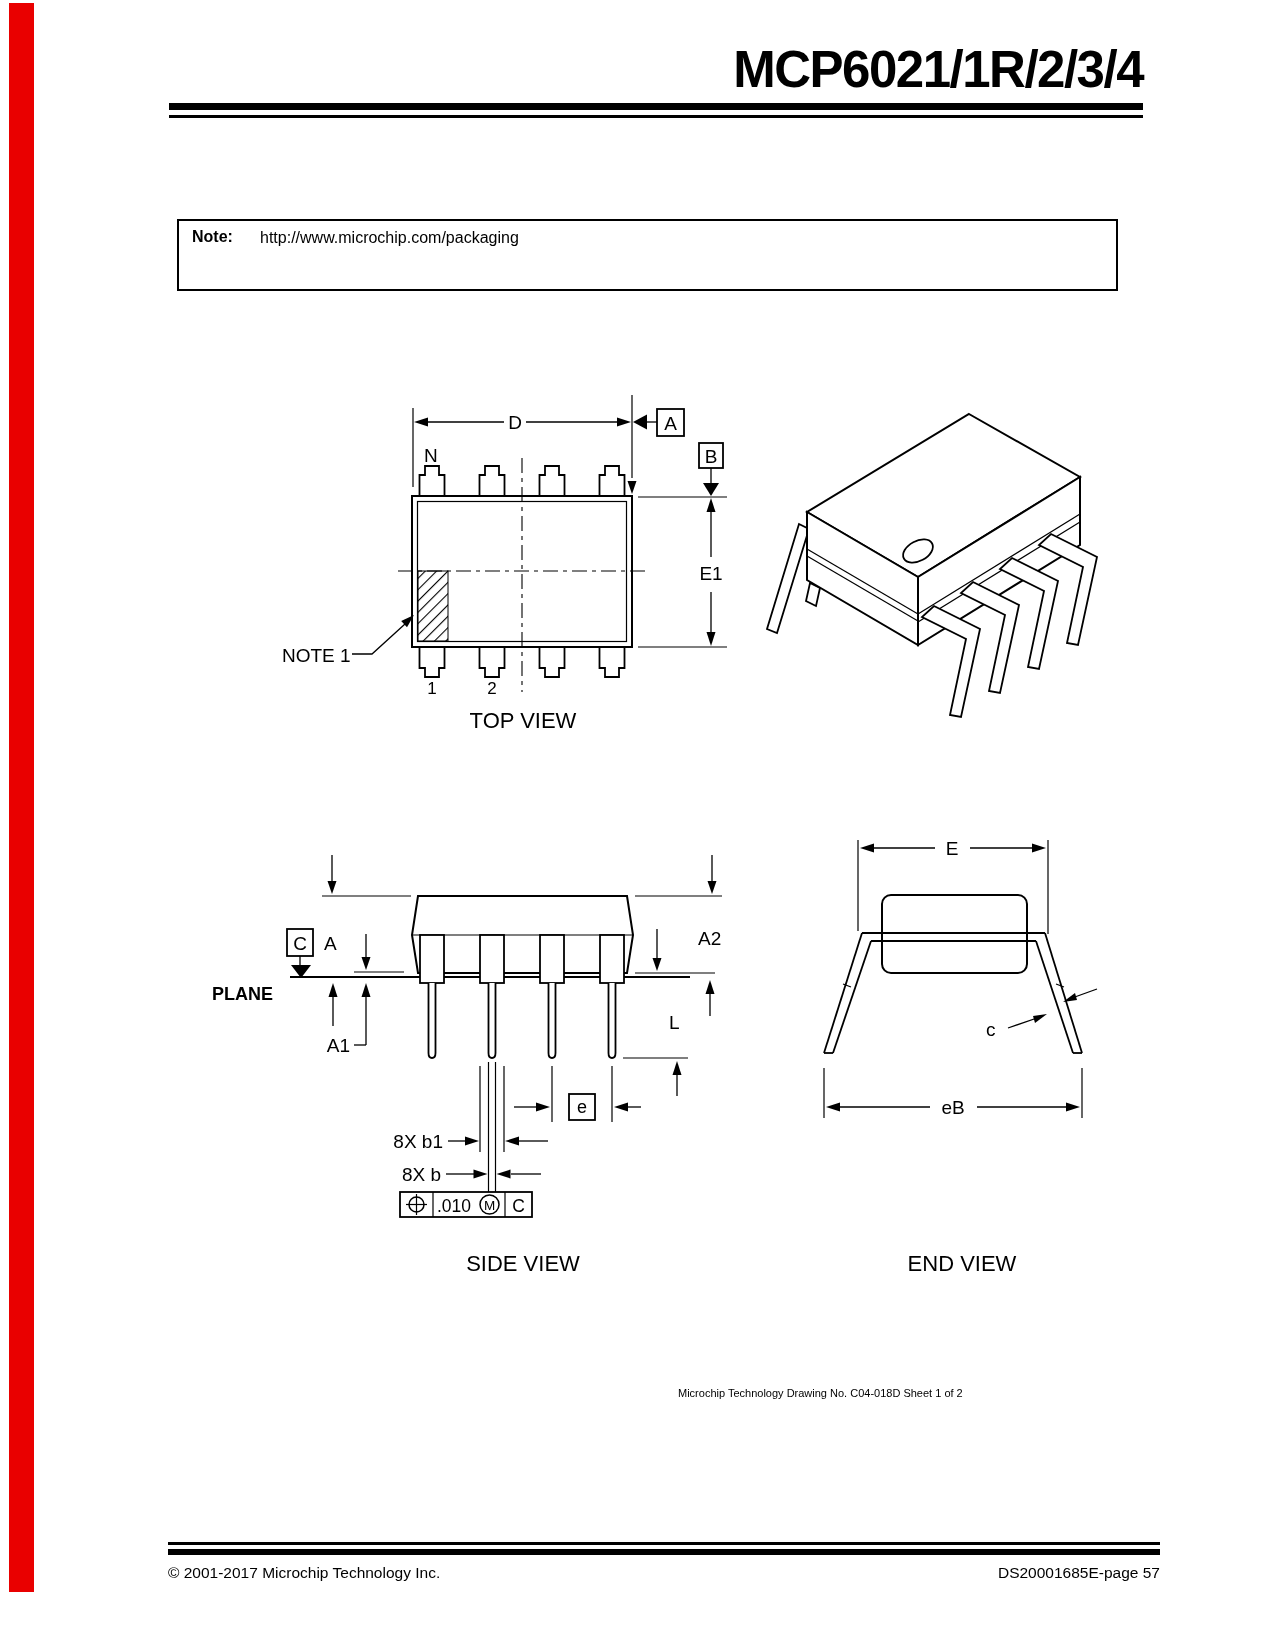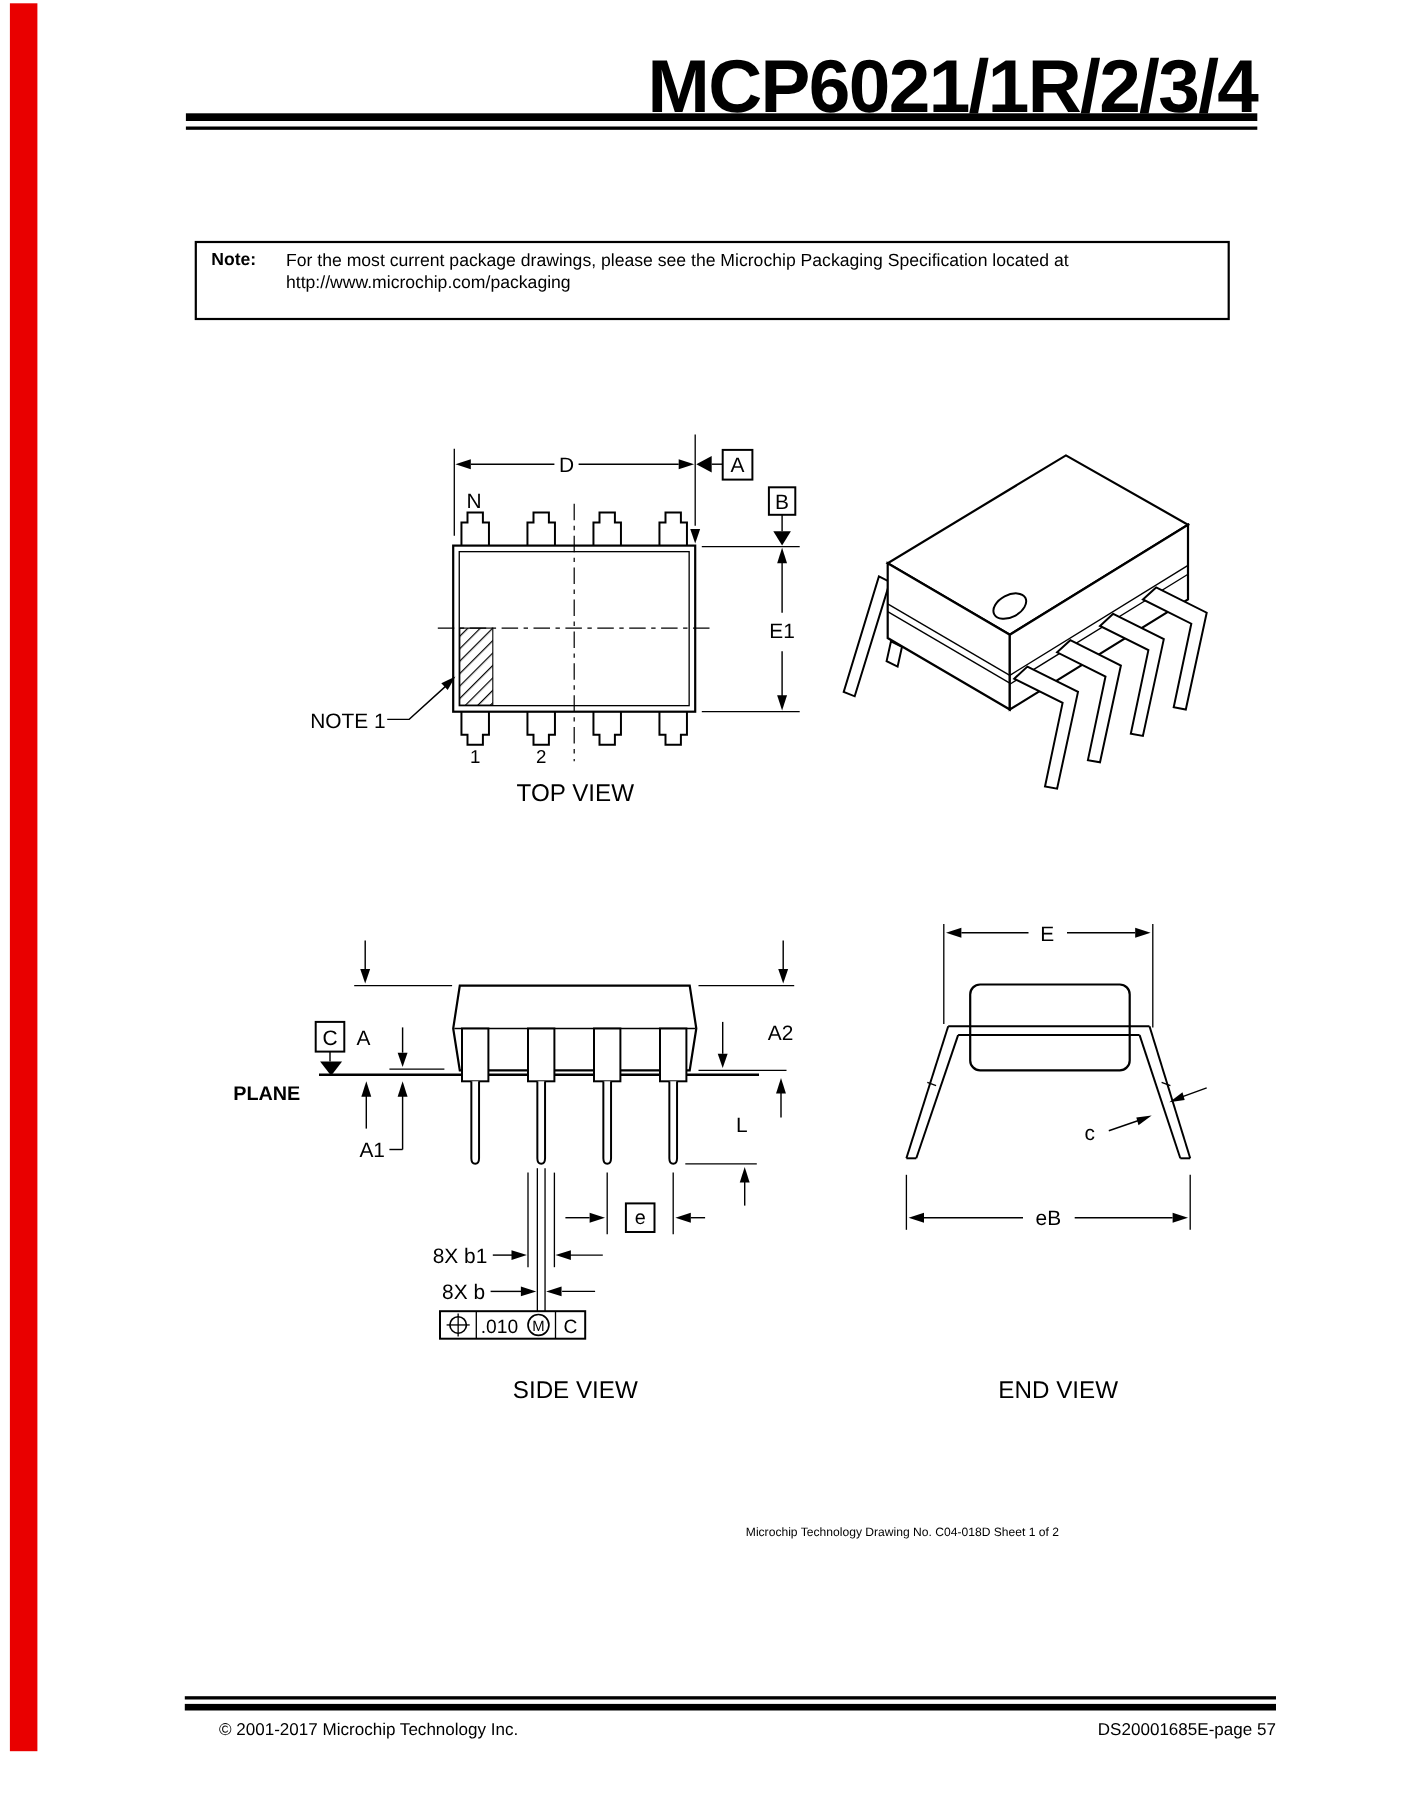--- a/index.html
+++ b/index.html
@@ -1,32 +1,32 @@
 <!DOCTYPE html>
 <html><head>
 <meta charset="utf-8">
 <style>
   html,body{margin:0;padding:0;background:#ffffff;}
   #page{position:relative;width:1275px;height:1650px;background:#ffffff;overflow:hidden;
         font-family:"Liberation Sans", sans-serif;color:#000;}
   .abs{position:absolute;}
   #change-bar{left:9px;top:3px;width:25px;height:1589px;}
-  #doc-title{right:132px;top:40px;font-size:68px;font-weight:bold;letter-spacing:-1.5px;white-space:nowrap;}
+  #doc-title{right:132px;top:40px;font-size:51px;font-weight:bold;letter-spacing:-1.5px;white-space:nowrap;}
   .rule{background:#000;}
   #rule-thick-top{left:169px;top:103px;width:974px;height:7px;}
   #rule-thin-top{left:169px;top:115px;width:974px;height:3px;}
   #section-heading{left:178px;top:183px;font-size:21px;font-weight:bold;white-space:nowrap;}
   #note-box{left:177px;top:219px;width:941px;height:72px;border:2.5px solid #000;box-sizing:border-box;}
   #note-label{left:13px;top:7px;font-size:16px;font-weight:bold;}
   #note-text{left:81px;top:7px;width:845px;font-size:16px;line-height:19.5px;}
   #drawing-svg{left:150px;top:380px;}
   #drawing-credit{left:678px;top:1387px;font-size:11px;white-space:nowrap;}
   #rule-thin-bottom{left:168px;top:1542px;width:992px;height:2.5px;}
   #rule-thick-bottom{left:168px;top:1549px;width:992px;height:6px;}
-  #footer-copyright{left:168px;top:1564px;font-size:15.5px;white-space:nowrap;margin-left:31px;}
+  #footer-copyright{left:168px;top:1564px;font-size:15.5px;white-space:nowrap;}
   #footer-docpage{right:115px;top:1564px;font-size:15.5px;white-space:nowrap;}
   svg text{font-family:"Liberation Sans", sans-serif;fill:#000;}
   .lbl{font-size:19px;}
   .cap{font-size:22px;}
   .pinno{font-size:17px;}
   .ol{fill:#fff;stroke:#000;stroke-width:2;}
   .ol18{fill:#fff;stroke:#000;stroke-width:1.8;}
   .thin{stroke:#000;stroke-width:1.2;fill:none;}
   .dim{stroke:#000;stroke-width:1.3;fill:none;}
   .ah{fill:#000;stroke:none;}
@@ -40,21 +40,20 @@
   <div id="change-bar" class="abs" style="background: rgb(233, 0, 0);"></div>
 
   <div id="doc-title" class="abs">MCP6021/1R/2/3/4</div>
   <div id="rule-thick-top" class="abs rule"></div>
   <div id="rule-thin-top" class="abs rule"></div>
 
 
   <div id="note-box" class="abs">
     <div id="note-label" class="abs">Note:</div>
     <div id="note-text" class="abs">
-      <div>For the most current package drawings, please see the Microchip Packaging Specification located at</div>
       <div>http://www.microchip.com/packaging</div>
     </div>
   </div>
 
   <svg id="drawing-svg" class="abs" width="1030" height="910" viewBox="150 380 1030 910">
     <defs>
       <pattern id="hatch" width="8" height="8" patternUnits="userSpaceOnUse" patternTransform="rotate(45)">
         <line x1="0" y1="0" x2="0" y2="8" stroke="#000" stroke-width="2.2"></line>
       </pattern>
     </defs>

